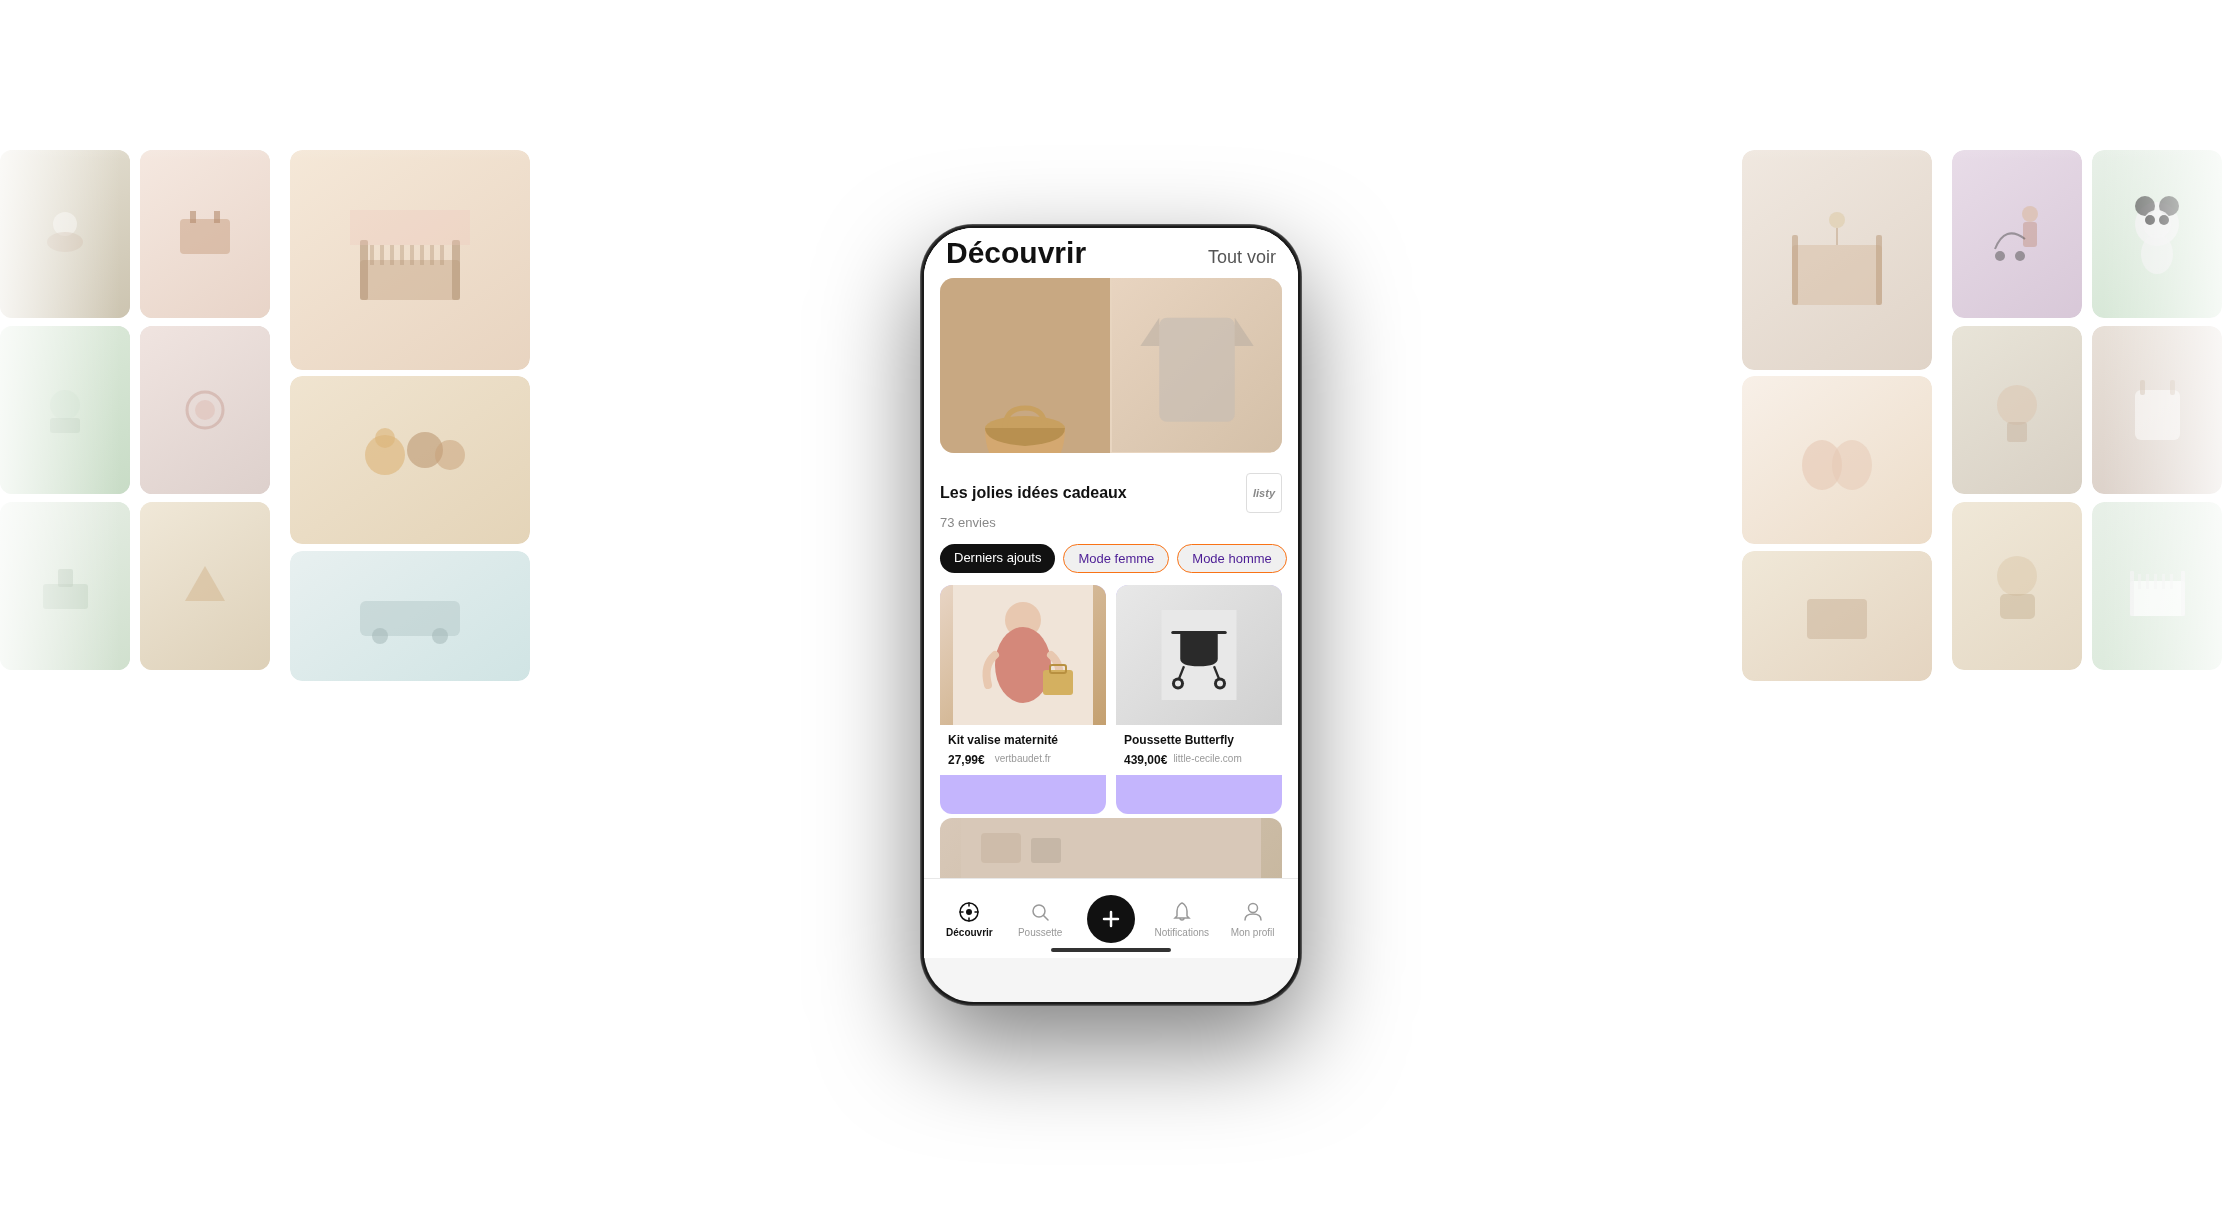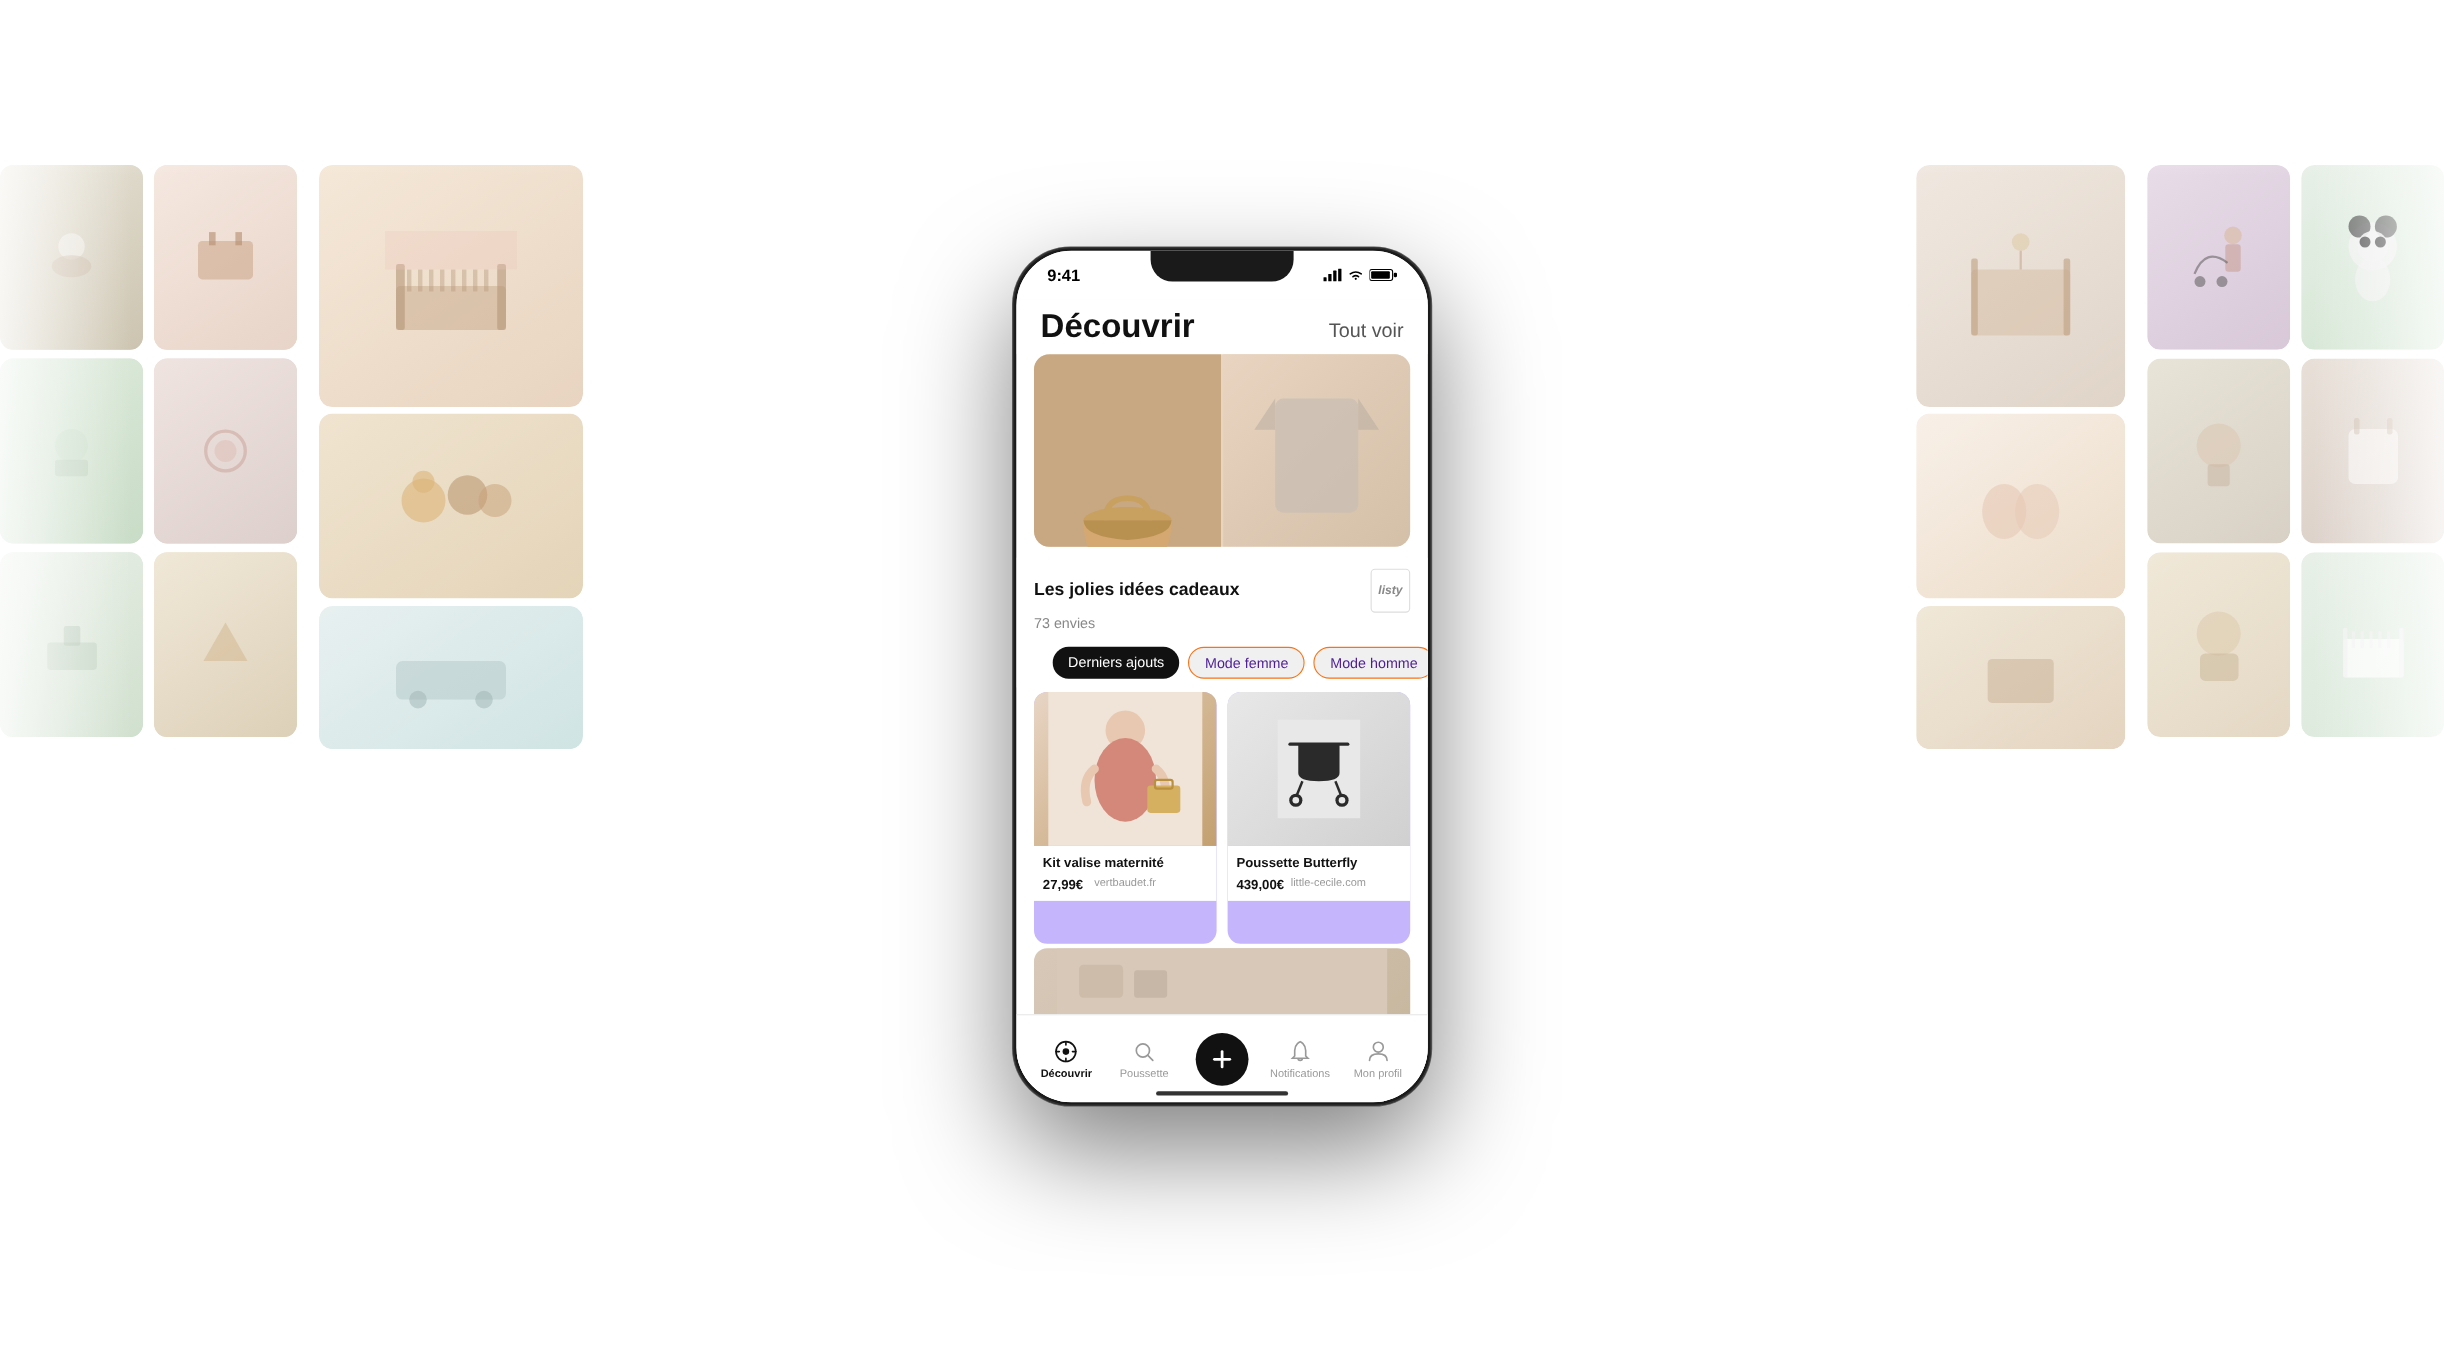--- a/index.html
+++ b/index.html
@@ -185,21 +185,21 @@
     .card-subtitle {
       font-size: 13px;
       color: #888;
       margin-top: 2px;
     }
 
     
     .filter-tabs {
       display: flex;
       gap: 8px;
-      padding: 8px 33px;
+      padding: 8px 16px;
       background: #fff;
       overflow-x: hidden;
     }
 
     .filter-tab {
       padding: 6px 14px;
       border-radius: 20px;
       font-size: 13px;
       font-weight: 500;
       white-space: nowrap;
@@ -683,45 +683,20 @@
   <div class="blur-left"></div>
   <div class="blur-right"></div>
   <div class="blur-top"></div>
   <div class="blur-bottom"></div>
 </div>
 
 <div class="phone-wrapper">
   <div class="phone-outer">
     <div class="phone-inner">
 
-      <div class="status-bar">
-        <span class="status-time">9:41</span>
-        <div class="notch"></div>
-        <div class="status-icons">
-
-          <svg width="17" height="12" viewBox="0 0 17 12">
-            <rect x="0" y="8" width="3" height="4" rx="0.5" fill="#000"></rect>
-            <rect x="4.5" y="5" width="3" height="7" rx="0.5" fill="#000"></rect>
-            <rect x="9" y="2" width="3" height="10" rx="0.5" fill="#000"></rect>
-            <rect x="13.5" y="0" width="3" height="12" rx="0.5" fill="#000"></rect>
-          </svg>
-
-          <svg width="15" height="11" viewBox="0 0 15 11">
-            <path d="M7.5,8.5 L7.5,8.5" stroke="#000" stroke-width="2" stroke-linecap="round"></path>
-            <path d="M5,6.5 Q7.5,4.5 10,6.5" stroke="#000" stroke-width="1.5" fill="none" stroke-linecap="round"></path>
-            <path d="M2.5,4 Q7.5,0.5 12.5,4" stroke="#000" stroke-width="1.5" fill="none" stroke-linecap="round"></path>
-          </svg>
-
-          <svg width="25" height="12" viewBox="0 0 25 12">
-            <rect x="0" y="1" width="21" height="10" rx="2" stroke="#000" stroke-width="1" fill="none"></rect>
-            <rect x="22" y="4" width="3" height="4" rx="1" fill="#000"></rect>
-            <rect x="1.5" y="2.5" width="17" height="7" rx="1" fill="#000"></rect>
-          </svg>
-        </div>
-      </div>
 
       <div class="phone-screen">
 
         <div class="app-header">
           <span class="app-title">Découvrir</span>
           <span class="tout-voir">Tout voir</span>
         </div>
 
         <div class="featured-card">
           <div class="featured-images">

